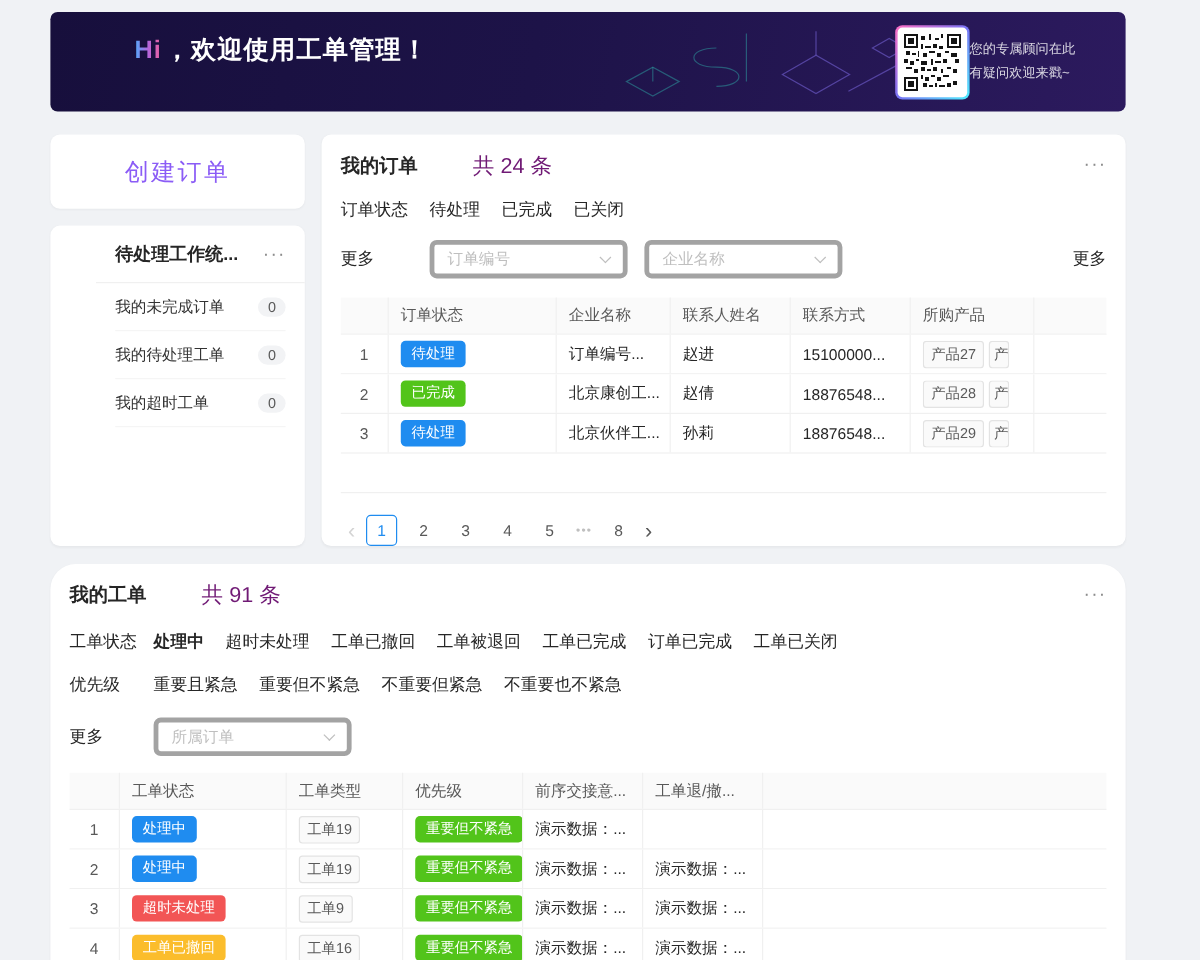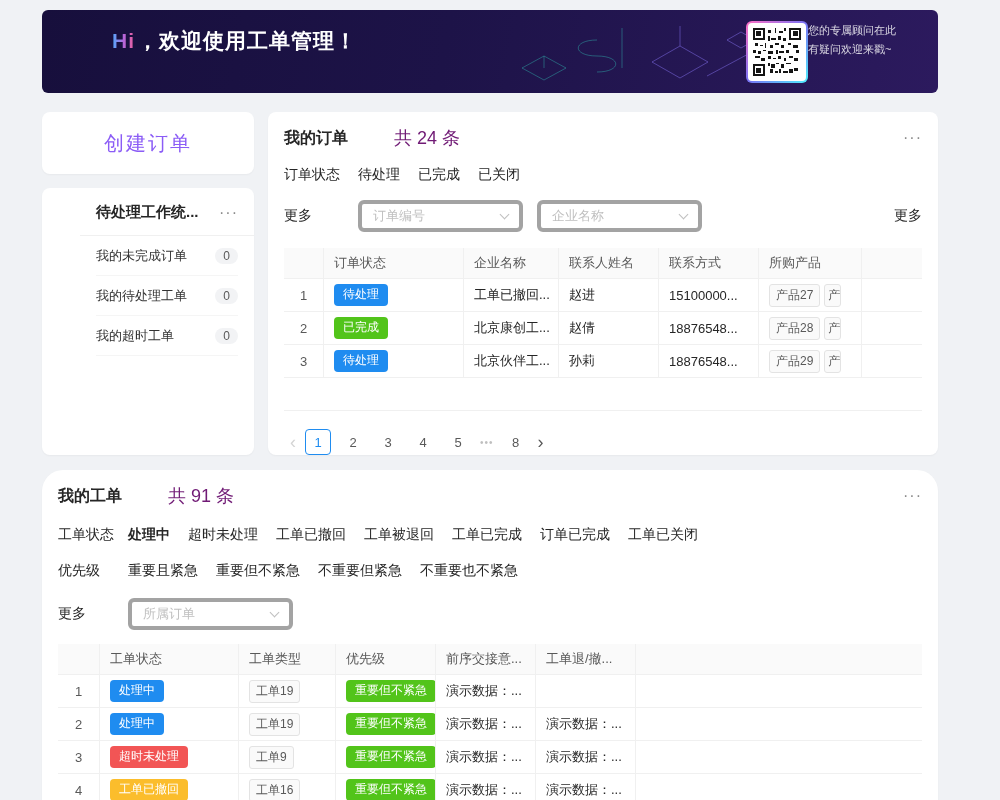--- a/index.html
+++ b/index.html
@@ -23,21 +23,21 @@
   .banner-left { position:absolute; left:70px; top:17px; }
   .banner-title { font-size:21px; font-weight:bold; letter-spacing:1px; }
   .banner-title .hi {
     background:linear-gradient(90deg,#4facfe,#b465da,#ee609c);
     -webkit-background-clip:text; background-clip:text;
     -webkit-text-fill-color:transparent; color:#7ab8ff;
     margin-right:2px;
   }
   .banner-sub { margin:10px 0 0 8px; font-size:12px; color:rgba(255,255,255,0.62); letter-spacing:1px; }
   .banner-deco { position:absolute; left:460px; top:0; pointer-events:none; }
-  .banner-right { position:absolute; right:18px; top:50%; transform:translateY(-50%); display:flex; align-items:flex-start; }
+  .banner-right { position:absolute; right:18px; top:50%; transform:translateY(-50%); display:flex; align-items:center; }
   .qr-wrap {
     width:62px; height:62px; border-radius:6px; padding:2px;
     background:linear-gradient(135deg,#ff6ec4,#7873f5,#4ff0fe);
   }
   .qr-inner { width:58px; height:58px; background:#fff; border-radius:4px; display:flex; align-items:center; justify-content:center; }
   .qr-note { font-size:11px; line-height:1.8; color:rgba(255,255,255,0.82); width:112px; }
 
   
   .card-create { left:42px; top:112px; width:212px; height:62px; display:flex; align-items:center; justify-content:center; cursor:pointer; }
   .card-create-label { font-size:20px; font-weight:500; color:#8b5cf6; letter-spacing:2px; }
@@ -267,21 +267,21 @@
         <div class="cell c-phone">联系方式</div>
         <div class="cell c-product">所购产品</div>
         <div class="cell fill"></div>
       </div>
 
       <div class="t-row">
         <div class="cell idx c-idx">1</div>
         <div class="cell c-status">
             <span class="badge" data-badge="blue">待处理</span>
           </div>
-        <div class="cell c-company">工单已撤回...</div>
+        <div class="cell c-company">订单编号...</div>
         <div class="cell c-contact">赵进</div>
         <div class="cell c-phone">15100000...</div>
         <div class="cell c-product">
           <span class="tag-group">
               <span class="tag">产品27</span>
               <span class="tag clip">产</span>
             </span>
         </div>
         <div class="cell fill"></div>
       </div>

